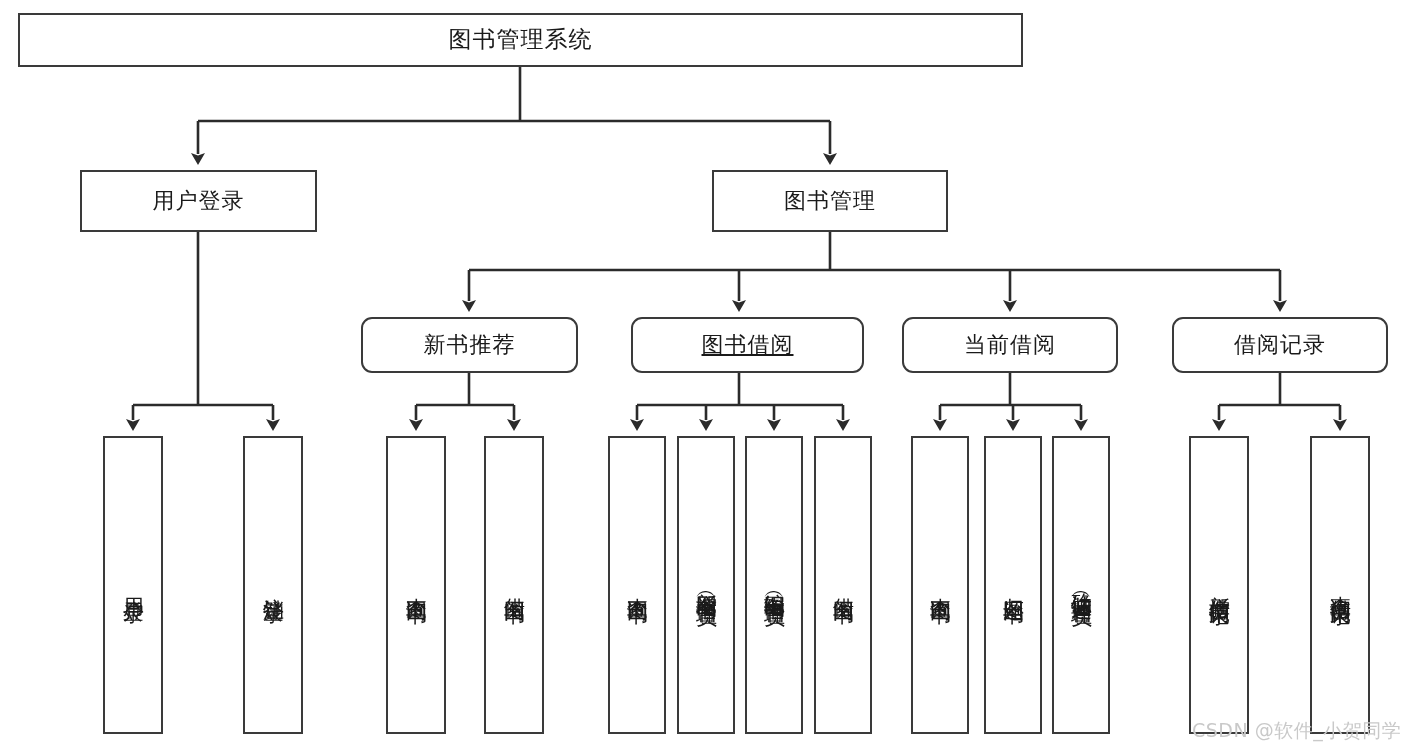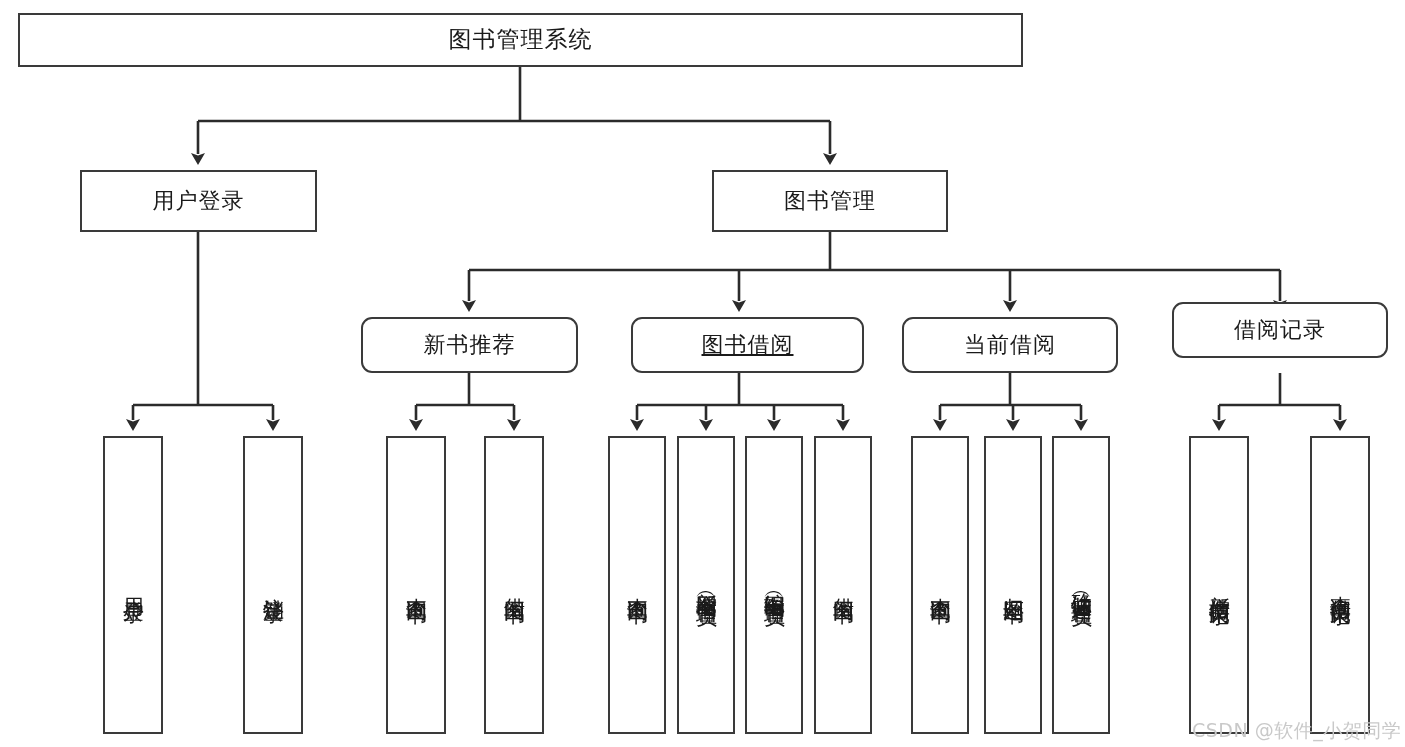--- a/index.html
+++ b/index.html
@@ -144,21 +144,21 @@
 
   <div class="node lvl3" id="n-l3-0" style="left: 361px; top: 317px; width: 217px; height: 56px;">
     <span class="htext">新书推荐</span>
   </div>
   <div class="node lvl3" id="n-l3-1" style="left: 631px; top: 317px; width: 233px; height: 56px; text-decoration: underline;">
     <span class="htext">图书借阅</span>
   </div>
   <div class="node lvl3" id="n-l3-2" style="left: 902px; top: 317px; width: 216px; height: 56px;">
     <span class="htext">当前借阅</span>
   </div>
-  <div class="node lvl3" id="n-l3-3" style="left: 1172px; top: 302px; width: 216px; height: 56px;">
+  <div class="node lvl3" id="n-l3-3" style="left: 1172px; top: 317px; width: 216px; height: 56px;">
     <span class="htext">借阅记录</span>
   </div>
 
   <div class="node leaf" id="n-lf-0" style="left: 103px; top: 436px; width: 60px; height: 298px; padding-top: 143px;">
     <span class="vtext">用户登录</span>
   </div>
   <div class="node leaf" id="n-lf-1" style="left: 243px; top: 436px; width: 60px; height: 298px; padding-top: 143px;">
     <span class="vtext">注销登录</span>
   </div>
   <div class="node leaf" id="n-lf-2" style="left: 386px; top: 436px; width: 60px; height: 298px; padding-top: 143px;">

